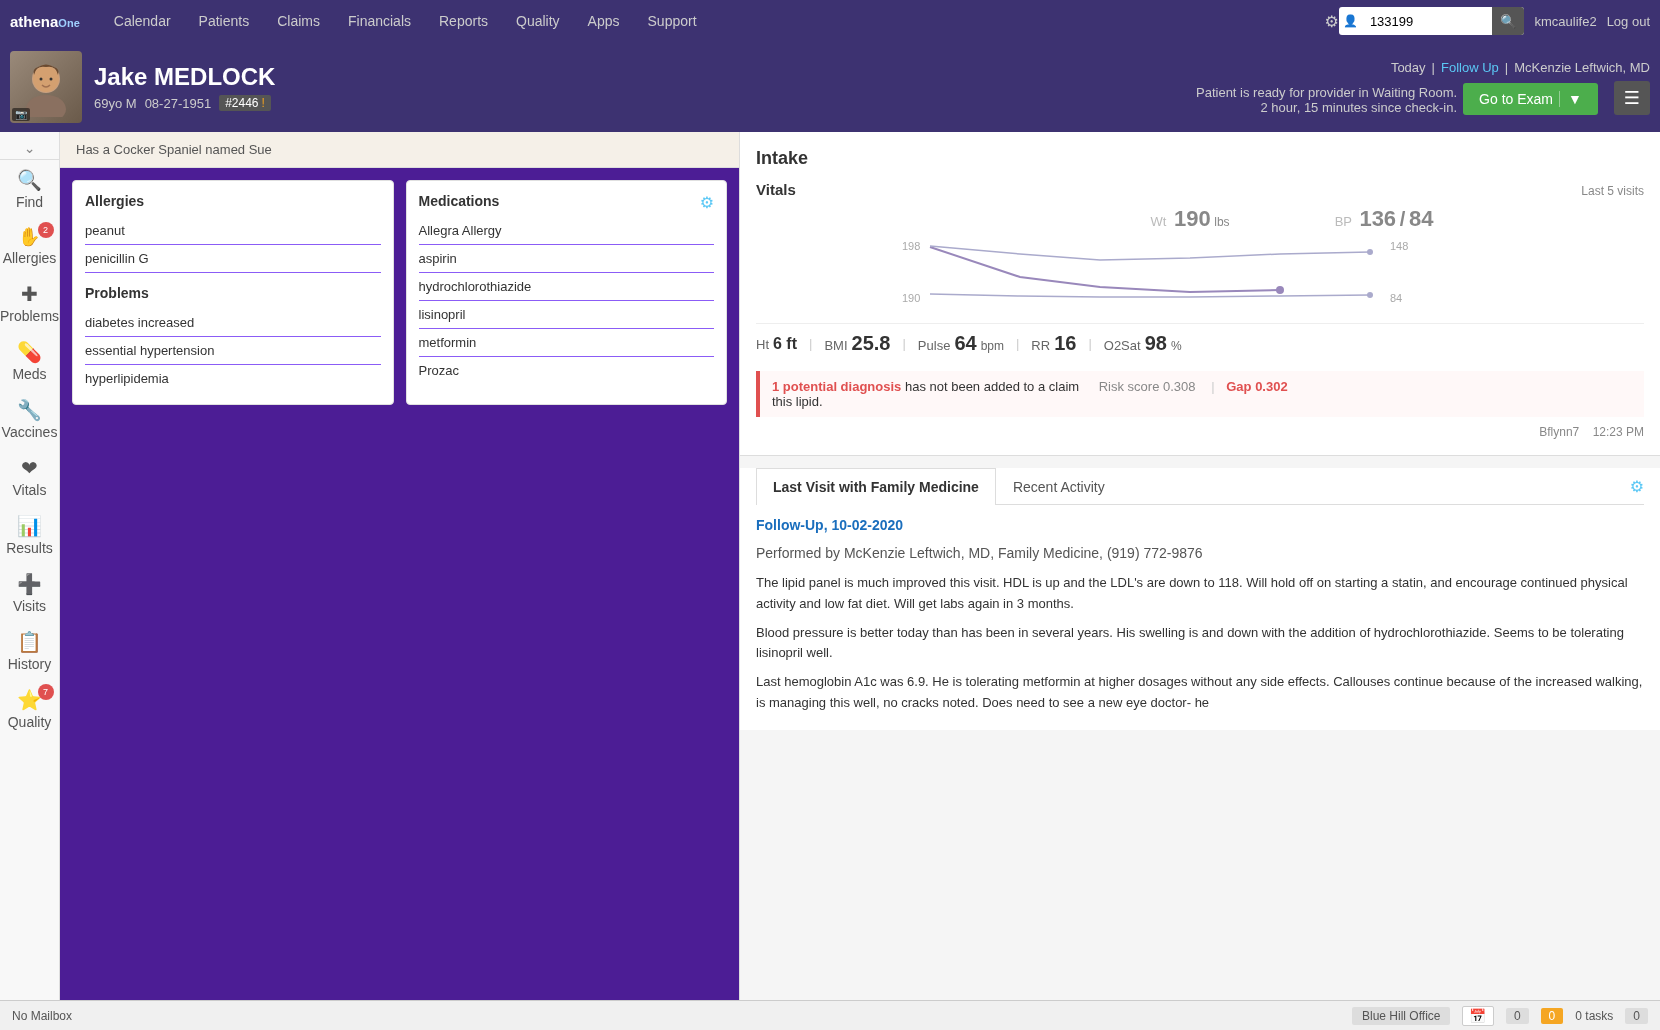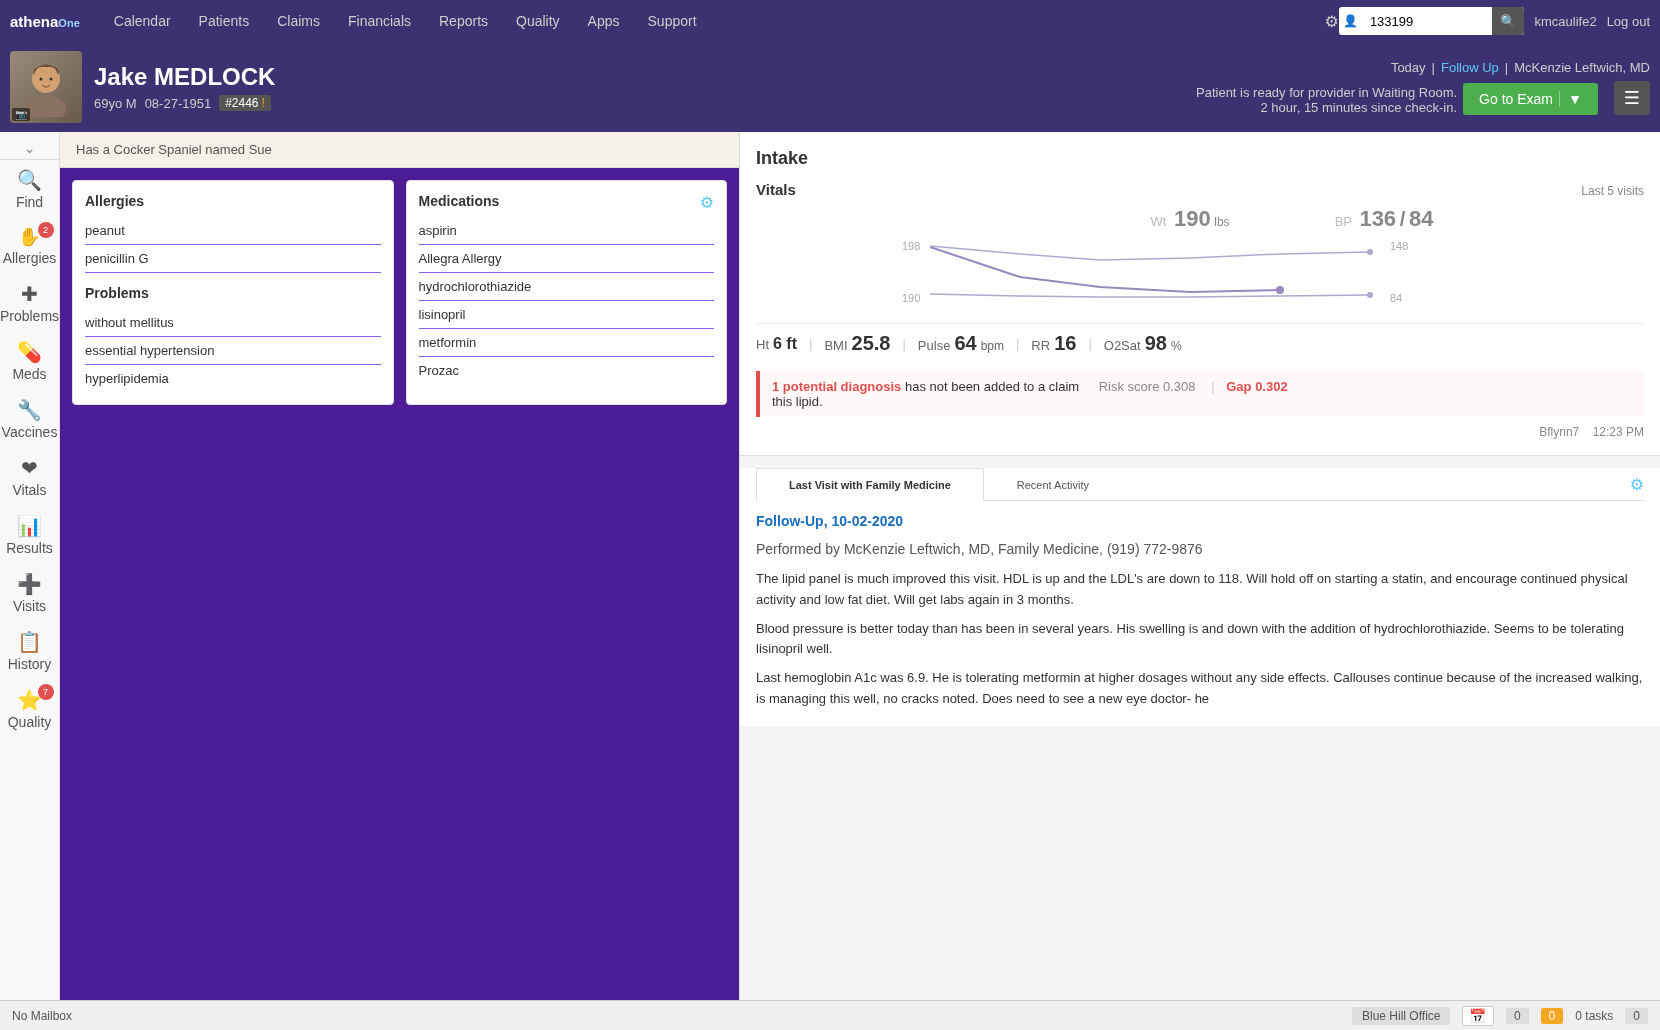--- a/index.html
+++ b/index.html
@@ -328,23 +328,23 @@
     }
     .tabs-bar {
       display: flex;
       border-bottom: 1px solid #ddd;
       margin-bottom: 12px;
       align-items: center;
       justify-content: space-between;
     }
     .tabs-bar .tabs { display: flex; }
     .tab {
-      padding: 10px 32px;
-      cursor: pointer;
-      font-size: 11px;
+      padding: 10px 16px;
+      cursor: pointer;
+      font-size: 14px;
       color: #555;
       border: 1px solid transparent;
       border-bottom: none;
       margin-bottom: -1px;
     }
     .tab.active {
       color: #333;
       font-weight: bold;
       border-color: #ddd;
       border-bottom-color: white;
@@ -536,32 +536,32 @@
 
   <div class="center-panel">
     <div class="pet-banner">Has a Cocker Spaniel named Sue</div>
     <div class="summary-cards">
 
       <div class="summary-card">
         <h3>Allergies</h3>
         <div class="item">peanut</div>
         <div class="item">penicillin G</div>
         <h3 style="margin-top:12px;">Problems</h3>
-        <div class="item">without mellitus</div>
+        <div class="item">diabetes increased</div>
         <div class="item">essential hypertension</div>
         <div class="item">hyperlipidemia</div>
       </div>
 
       <div class="summary-card">
         <h3>
           <span>Medications</span>
           <button class="gear-btn">⚙</button>
         </h3>
+        <div class="item">Allegra Allergy</div>
         <div class="item">aspirin</div>
-        <div class="item">Allegra Allergy</div>
         <div class="item">hydrochlorothiazide</div>
         <div class="item">lisinopril</div>
         <div class="item">metformin</div>
         <div class="item">Prozac</div>
       </div>
     </div>
   </div>
 
   <div class="right-panel">
 

